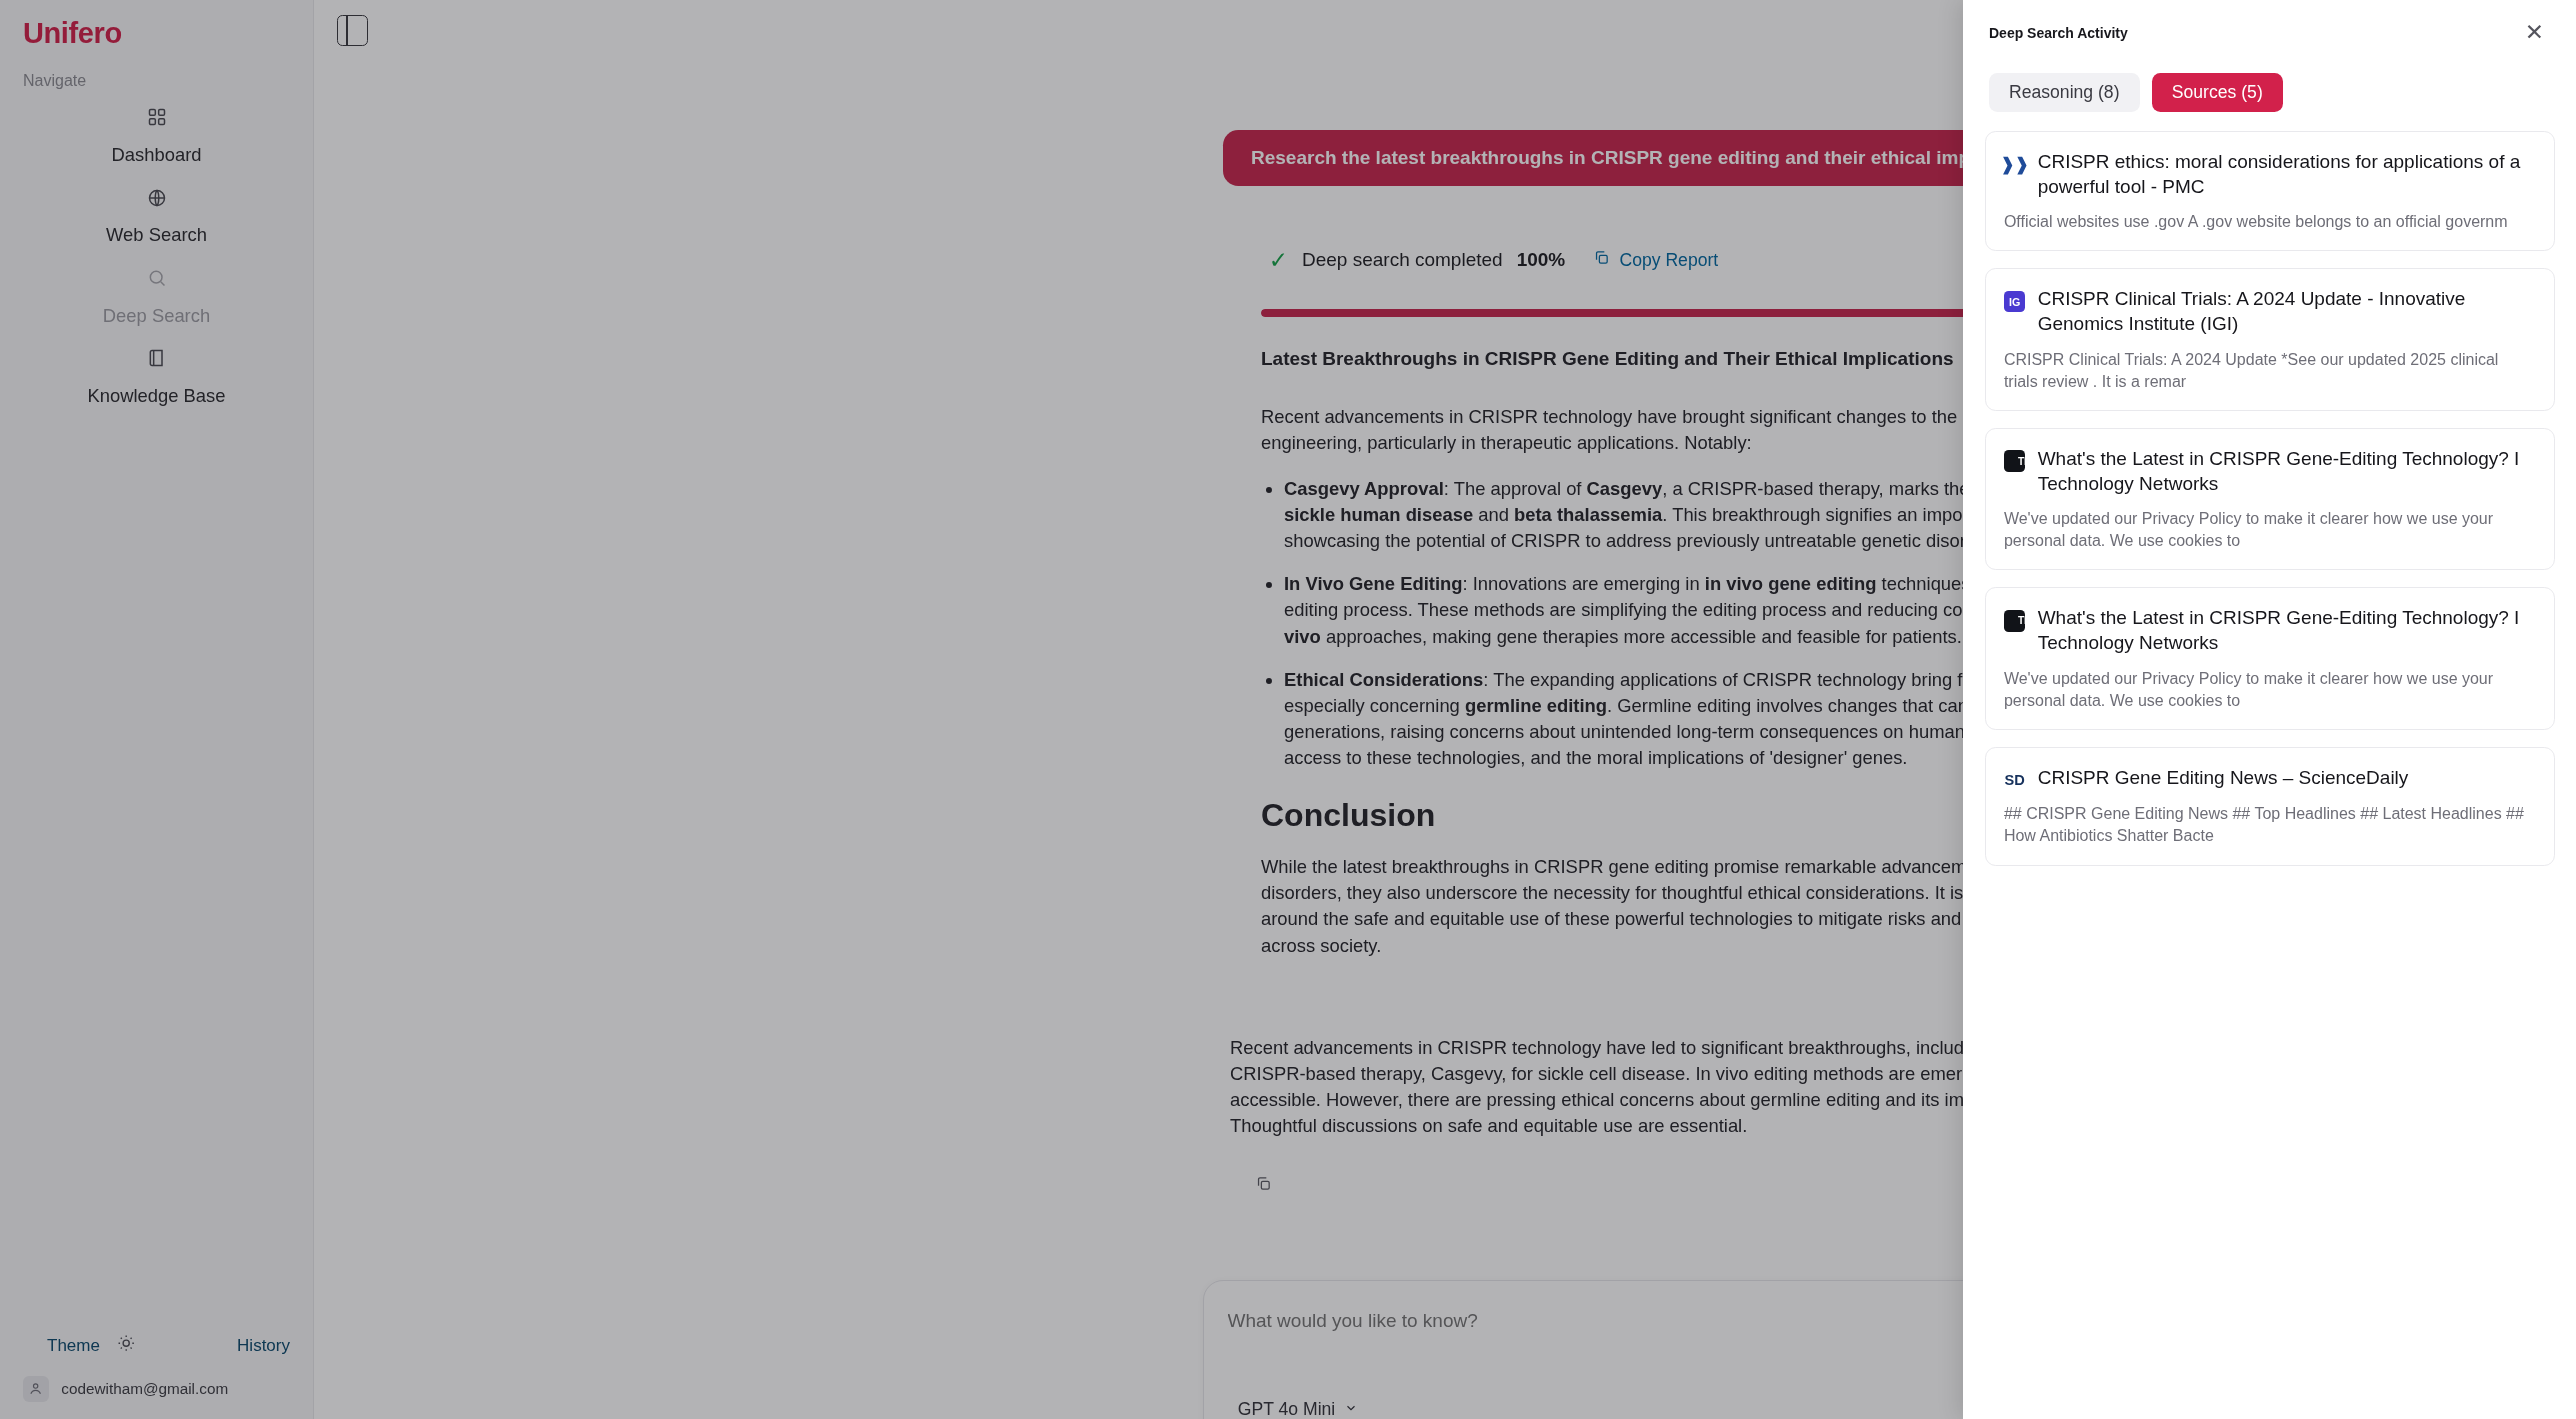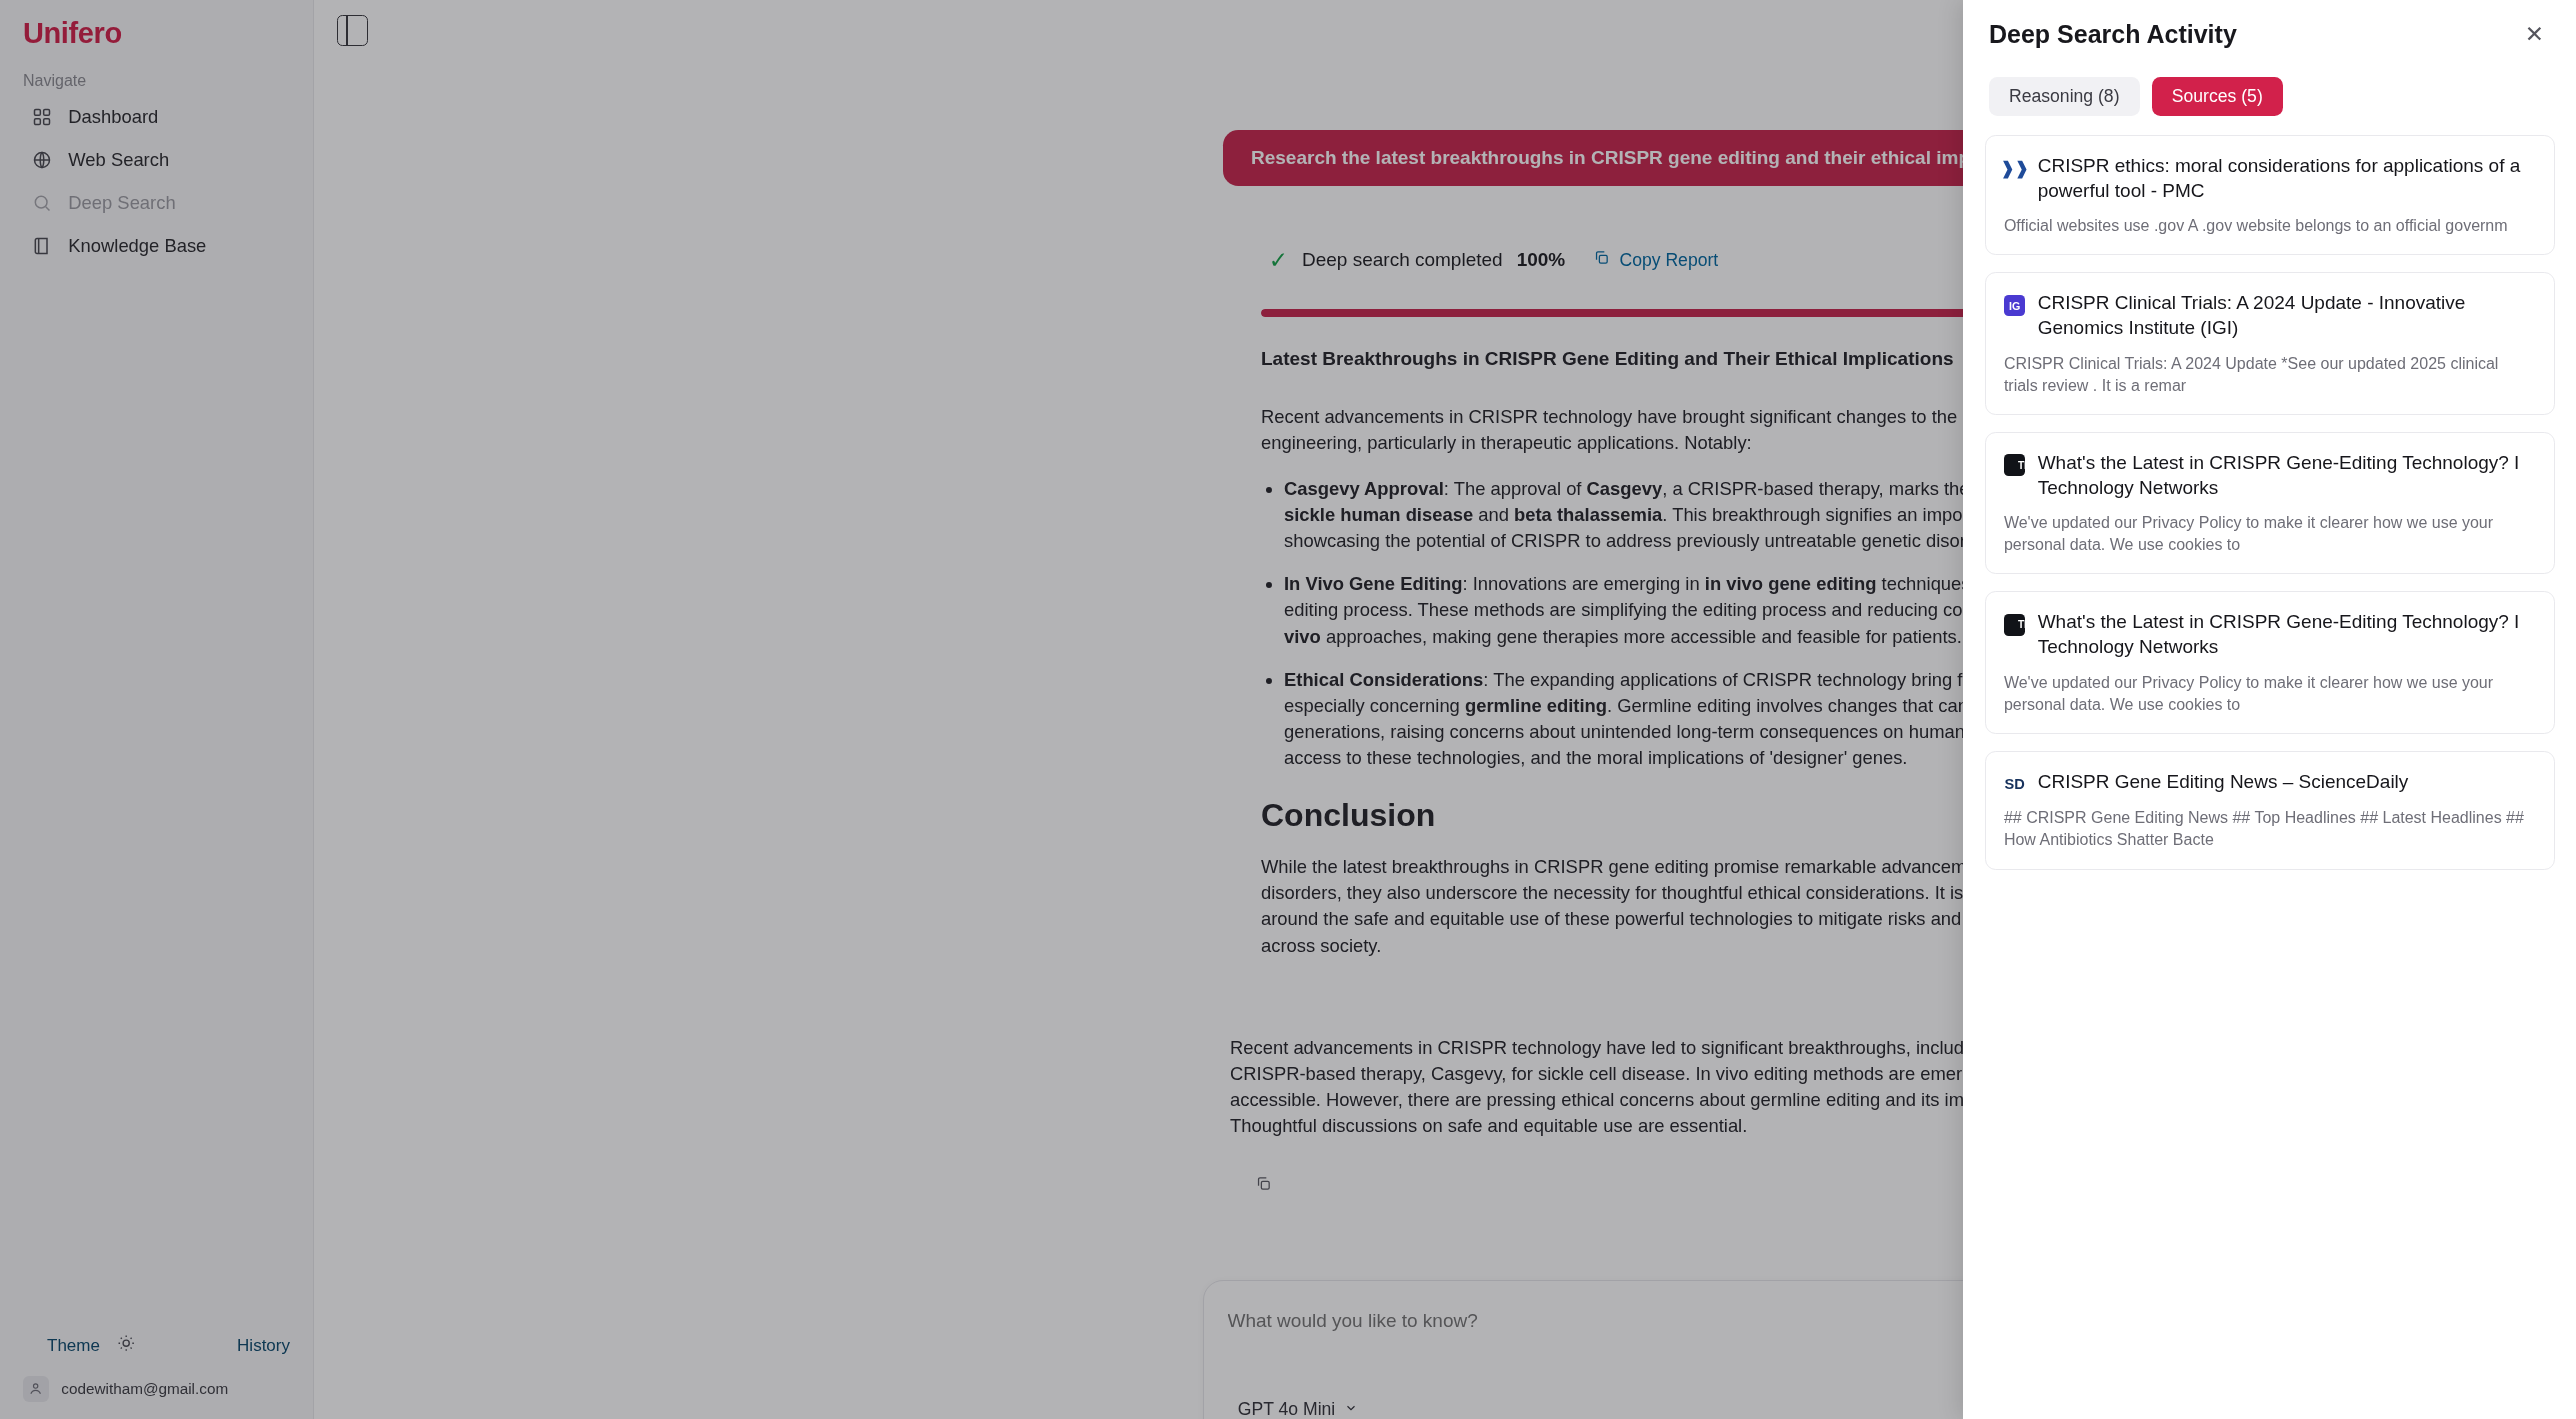--- a/index.html
+++ b/index.html
@@ -29,23 +29,24 @@
     font-size: 29px; font-weight: bold;
     color: #d2214b;
     letter-spacing: -0.4px;
   }
   .nav-label {
     padding: 14px 23px 6.1px 23px;
     font-size: 16px; color: #8b8b92;
   }
   .nav-item {
     display: flex; align-items: center; gap: 15.3px;
-    padding: 10px 30px;
+    padding: 10px 23px;
     font-size: 18.4px; color: #2b2b30;
     cursor: pointer;
+    flex-direction: column;
   }
   .nav-item.muted { color: #9b9ba2; }
   .nav-ico { width: 23px; height: 23px; display: inline-flex; align-items: center; justify-content: center; color: #4a4a52; }
   .nav-item.muted .nav-ico { color: #a5a5ac; }
   .sidebar-spacer { flex: 1; }
   .sidebar-bottom {
     padding: 0 23px 12.3px 23px;
   }
   .theme-row {
     display: flex; align-items: center;
@@ -210,21 +211,21 @@
     position: absolute; right: 0; top: 0;
     width: 613px; height: 1420px;
     background: #ffffff;
     box-shadow: -4.6px 0 21.5px rgba(0,0,0,0.12);
     display: flex; flex-direction: column;
   }
   .panel-head {
     display: flex; align-items: center;
     padding: 20px 26px 10.7px 26px;
   }
-  .panel-title { font-size: 25px; font-weight: bold; color: #18181d; }
+  .panel-title { font-size: 14px; font-weight: bold; color: #18181d; }
   .panel-close {
     margin-left: auto; font-size: 23px; color: #55555d;
     background: transparent; border: none; cursor: pointer; line-height: 1;
   }
   .panel-tabs {
     display: flex; gap: 12.3px;
     padding: 17px 26px 14px 26px;
   }
   .tab {
     font-size: 17.6px; padding: 9.2px 20px; border-radius: 8.4px;

